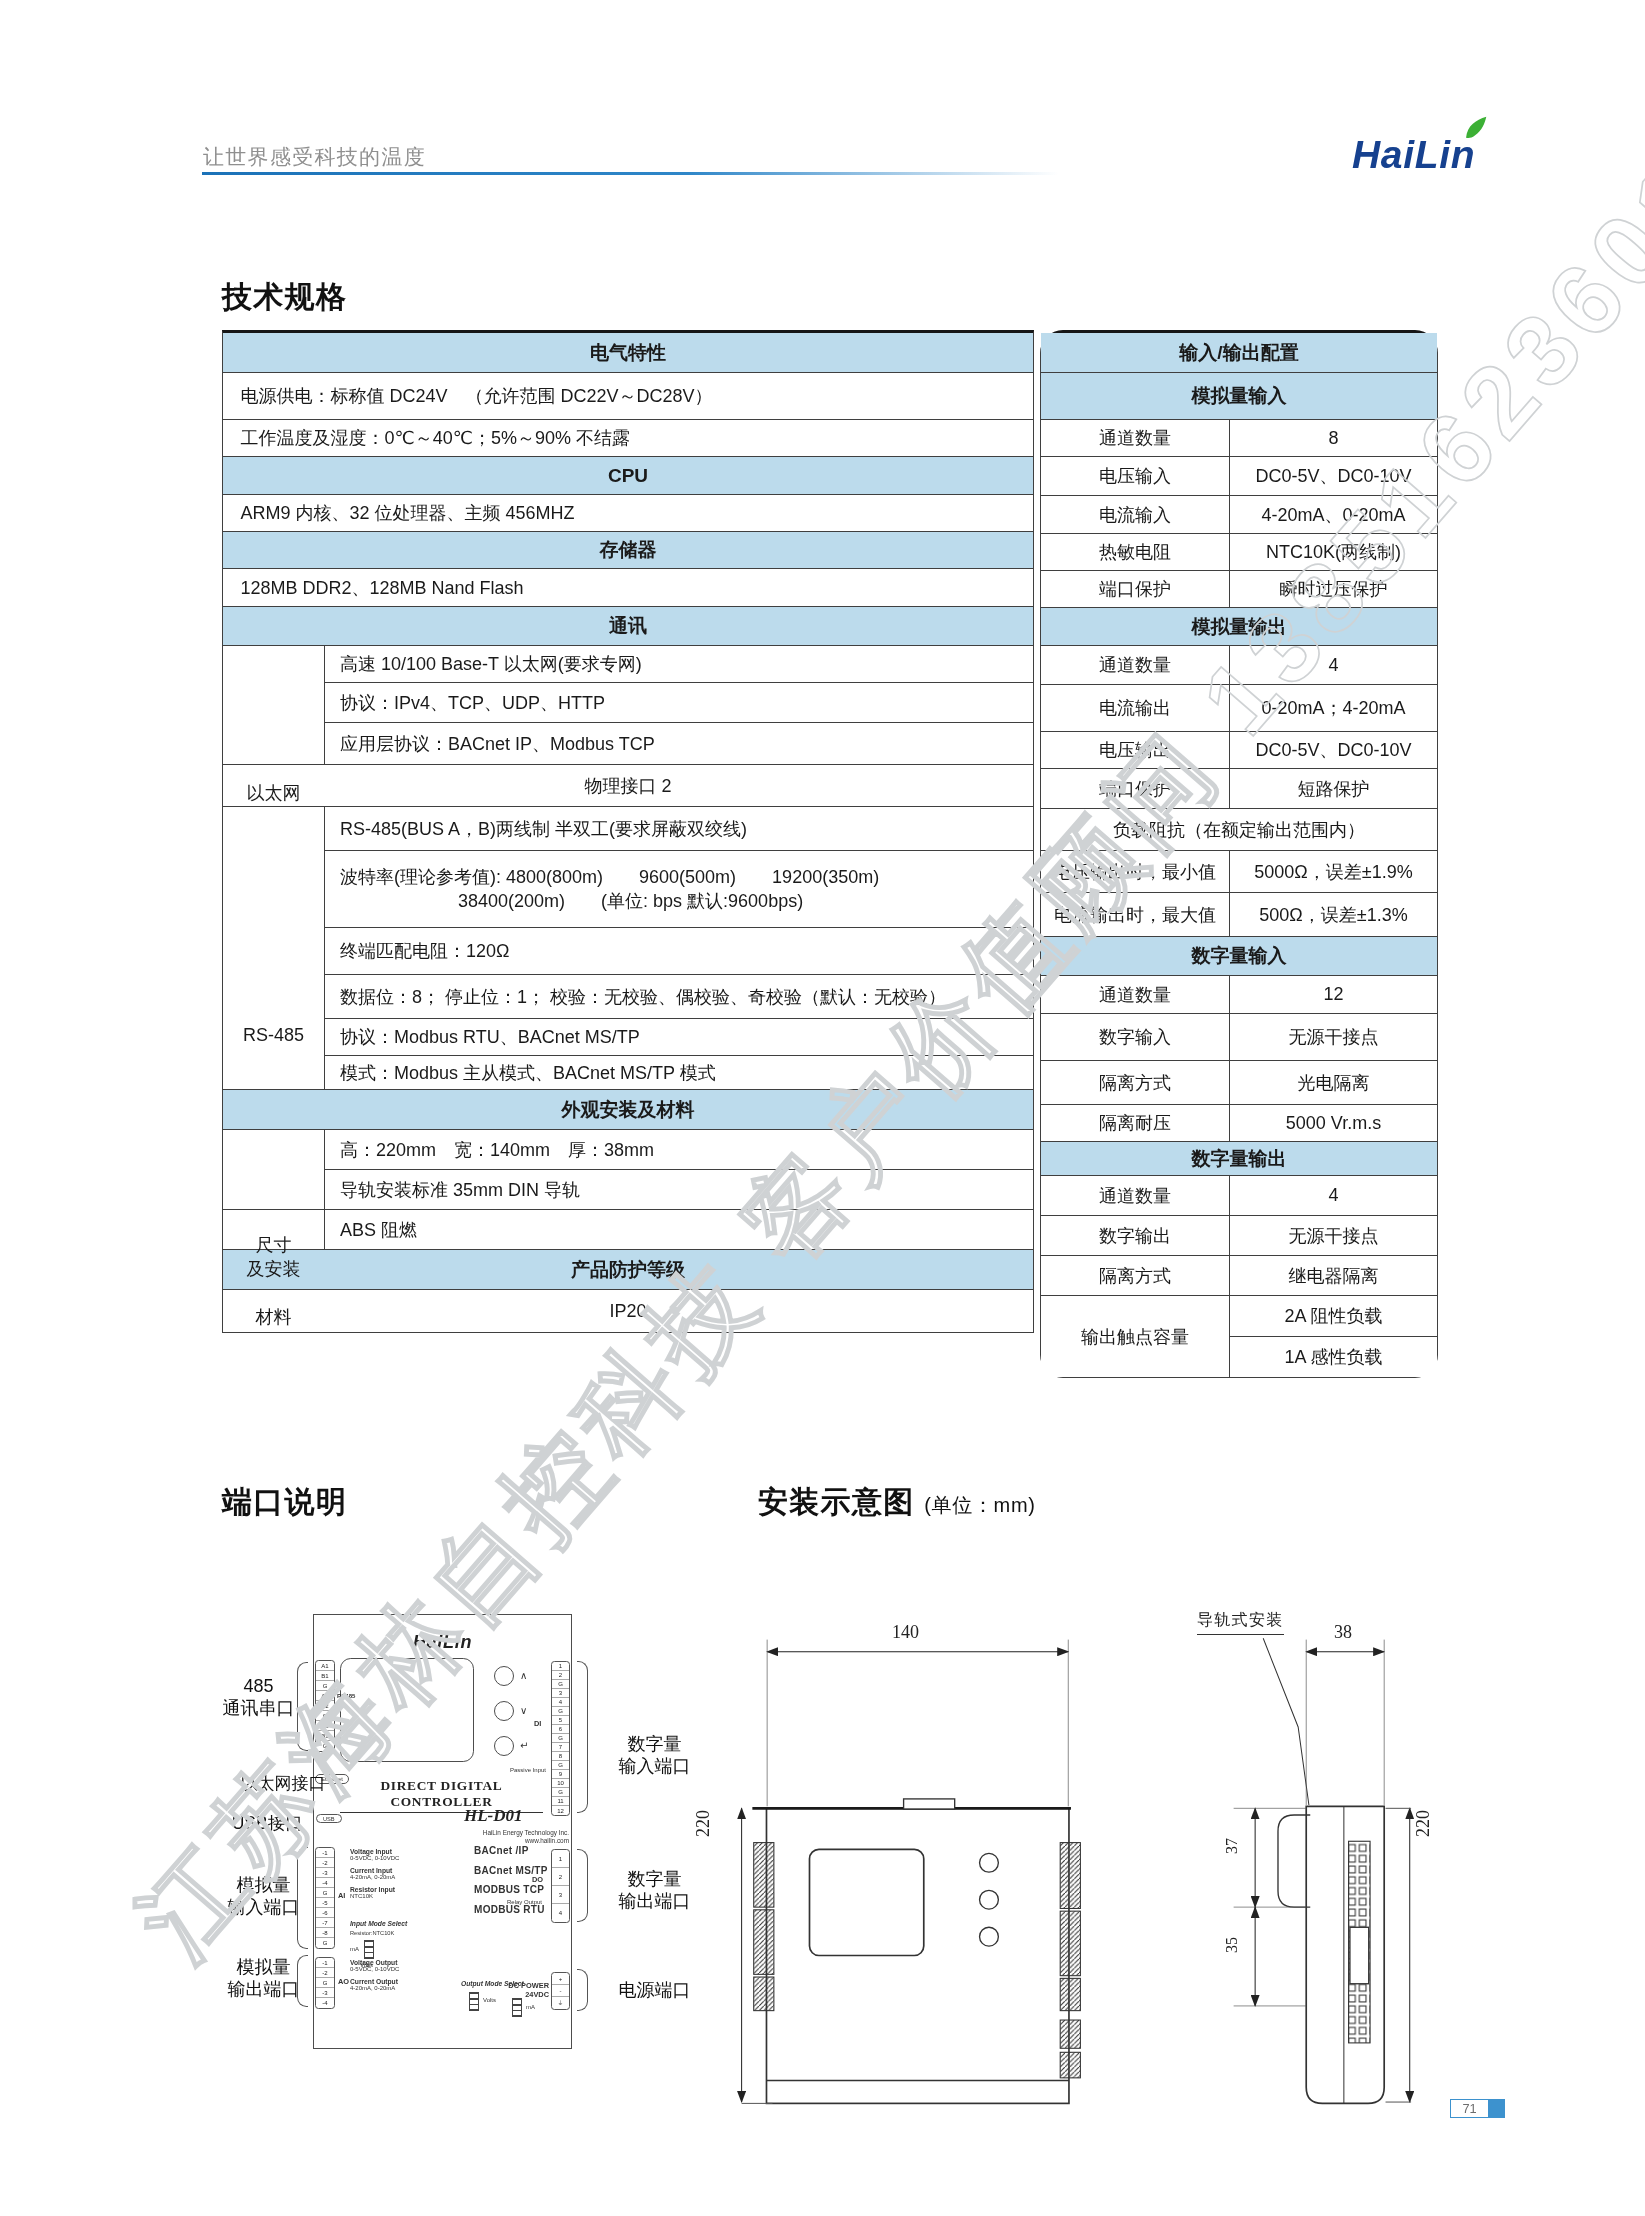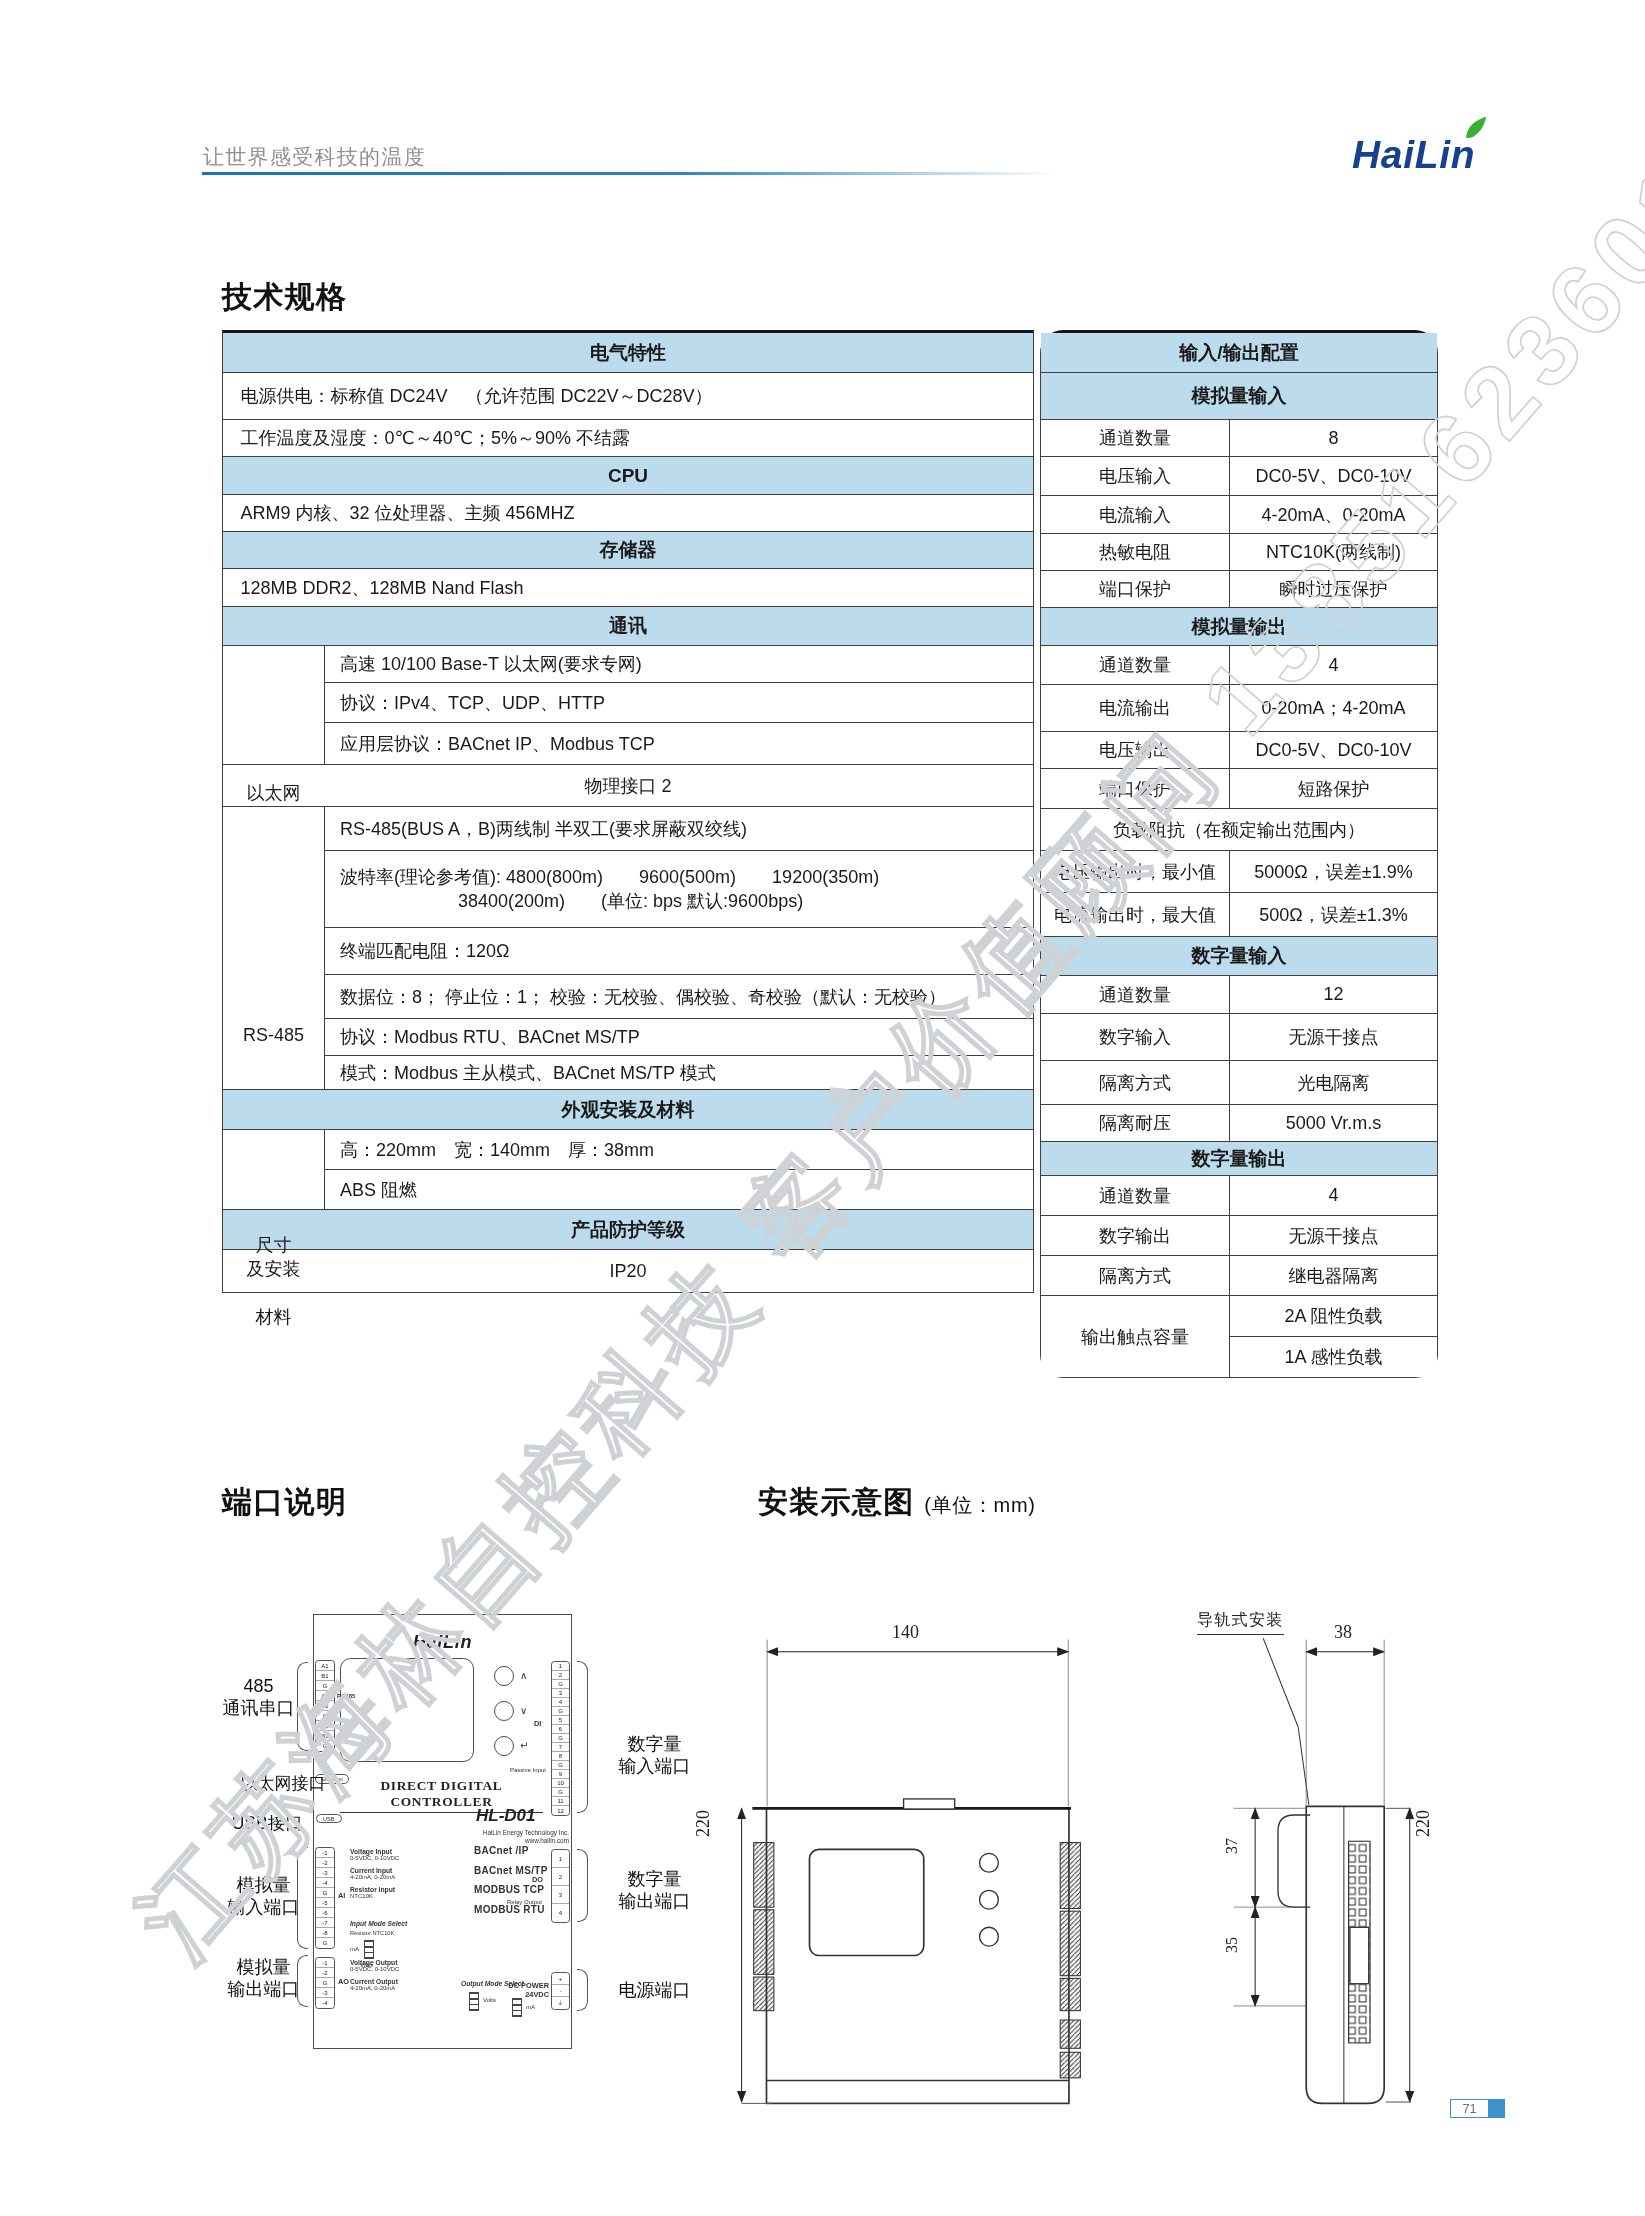--- a/index.html
+++ b/index.html
@@ -61,22 +61,22 @@
   .strip { position:absolute; border:1px solid #555; border-radius:3.4px; background:#fff; overflow:hidden; }
   .pin { display:flex; align-items:center; justify-content:center; font-size:6px; color:#222; border-bottom:0.7px solid #aaa; }
   .pin:last-child { border-bottom:none; }
   .tag { position:absolute; font-size:7.4px; font-weight:bold; color:#333; }
   .tiny { position:absolute; font-size:6px; color:#333; }
   .pill { position:absolute; border:1px solid #555; border-radius:5.4px; font-size:5.7px; display:flex;
           align-items:center; justify-content:center; color:#333; background:#fff; }
   .ddc-title { position:absolute; left:118px; top:172px; width:203px; text-align:center;
                font-family:"Liberation Serif","DejaVu Serif",serif; font-weight:bold; font-size:13.4px;
                letter-spacing:0.7px; border-bottom:1.3px solid #333; padding-bottom:2px; color:#222; }
-  .model { position:absolute; left:242px; top:200px; font-family:Liberation Sans, sans-serif;
-           font-size:17px; font-weight:bold; font-style:italic; color:#222;margin-left:12px; }
+  .model { position:absolute; left:242px; top:200px; font-family:Liberation Serif, serif;
+           font-size:17px; font-weight:bold; font-style:italic; color:#222; }
   .company { position:absolute; left:222px; top:223px; width:125px; text-align:right; font-size:6.4px;
              line-height:8px; color:#333; }
   .speclist { position:absolute; display:flex; flex-direction:column; gap:6px; }
   .spec-it .t { font-size:6.7px; font-weight:bold; color:#333; }
   .spec-it .v { font-size:6px; color:#333; }
   .proto { font-size:10px; font-weight:600; color:#333; margin-bottom:8.7px; letter-spacing:0.3px; }
   .modesel { position:absolute; font-size:6.7px; font-weight:bold; font-style:italic; color:#333; }
   .jmp { position:absolute; width:10px; height:19px; border:1px solid #444;
          background:repeating-linear-gradient(#444 0 1.3px,transparent 1.3px 5.4px); }
   .olabel { position:absolute; text-align:center; font-size:18px; font-weight:500; color:#111; line-height:21.5px; }
@@ -150,20 +150,23 @@
       </div>
       <div class="trow g" style="height: 37px;">
         <div class="gc">协议：Modbus RTU、BACnet MS/TP</div>
       </div>
       <div class="trow g gend" style="height: 34px;">
         <div class="gc">模式：Modbus 主从模式、BACnet MS/TP 模式</div>
       </div>
       <div class="trow band" style="height: 40px;">外观安装及材料</div>
       <div class="trow g" style="height: 40px;">
         <div class="gc">高：220mm　宽：140mm　厚：38mm</div>
+      </div>
+      <div class="trow g gend" style="height: 40px;">
+        <div class="gc">导轨安装标准 35mm DIN 导轨</div>
       </div>
       <div class="trow g gend" style="height: 40px;">
         <div class="gc">ABS 阻燃</div>
       </div>
       <div class="trow band" style="height: 40px;">产品防护等级</div>
       <div class="trow ctr" style="height: 42px; border-bottom: none;">IP20</div>
       <div class="gl" style="top: 400px; height: 120px;">以太网</div>
       <div class="gl" style="top: 561px; height: 282px;">RS-485</div>
       <div class="gl" style="top: 883px; height: 81px;">
         <div>尺寸</div>

